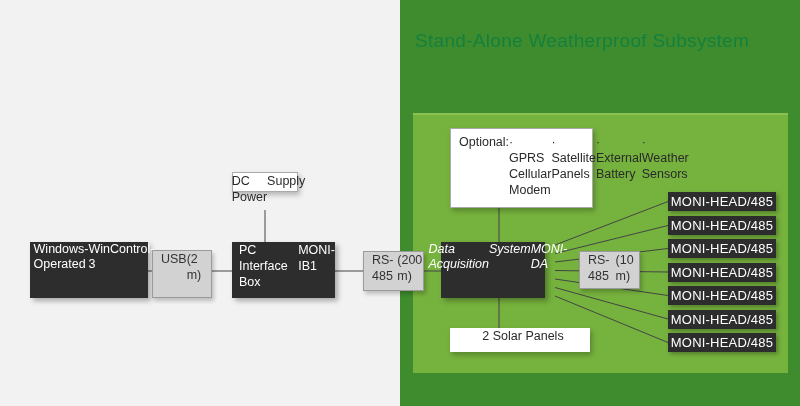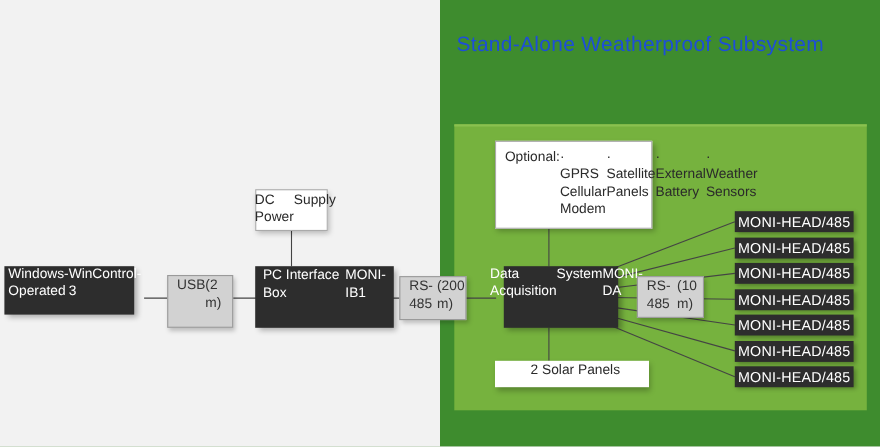--- a/index.html
+++ b/index.html
@@ -25,21 +25,21 @@
     left: 413px; top: 113px;
     width: 375px; height: 260px;
     background: #76b23e;
     border-top: 2px solid #8ac150;
     box-sizing: border-box;
   }
   .diagram-title {
     position: absolute;
     left: 415px; top: 30px;
     margin: 0;
-    color: #1d4ed8;
+    color: #15803d;
     font-size: 19px;
     font-weight: 400;
     letter-spacing: 0.3px;
     z-index: 1;
   }
   svg.connectors {
     position: absolute;
     left: 0; top: 0;
     z-index: 1;
   }
@@ -68,26 +68,26 @@
     padding-left: 8px;
     box-shadow: 2px 3px 4px rgba(0,0,0,0.22);
   }
   .white {
     background: #ffffff;
     color: #2a2a2a;
     border: 1px solid #aaaaaa;
     box-shadow: 2px 3px 5px rgba(0,0,0,0.25);
   }
 
-  .pc        { left: 4px;  top: 242px; width: 118px; height: 44px; line-height: 15px; }
+  .pc        { left: 30px;  top: 242px; width: 118px; height: 56px; line-height: 15px; }
   .usb       { left: 152px; top: 250px; width: 60px;  height: 48px; }
-  .dc        { left: 232px; top: 172px; width: 66px;  height: 38px; padding-left: 7px; }
-  .ib        { left: 232px; top: 242px; width: 126px; height: 56px; padding-left: 7px; }
+  .dc        { left: 232px; top: 172px; width: 66px;  height: 20px; padding-left: 7px; }
+  .ib        { left: 232px; top: 242px; width: 103px; height: 56px; padding-left: 7px; }
   .rs100     { left: 363px; top: 251px; width: 61px;  height: 40px; }
-  .daq       { left: 458px; top: 242px; width: 104px; height: 56px; line-height: 15px; }
+  .daq       { left: 441px; top: 242px; width: 104px; height: 56px; line-height: 15px; font-style: italic; }
   .rs10      { left: 579px; top: 251px; width: 61px;  height: 38px; }
   .optional  { left: 450px; top: 128px; width: 143px; height: 80px; justify-content: flex-start; padding: 5px 0 0 8px; }
   .solar     { left: 450px; top: 328px; width: 140px; height: 24px; padding-left: 6px; border: none; }
 
   .head {
     position: absolute;
     left: 668px;
     width: 108px; height: 19px;
     background: #2d2d2d;
     color: #ffffff;

